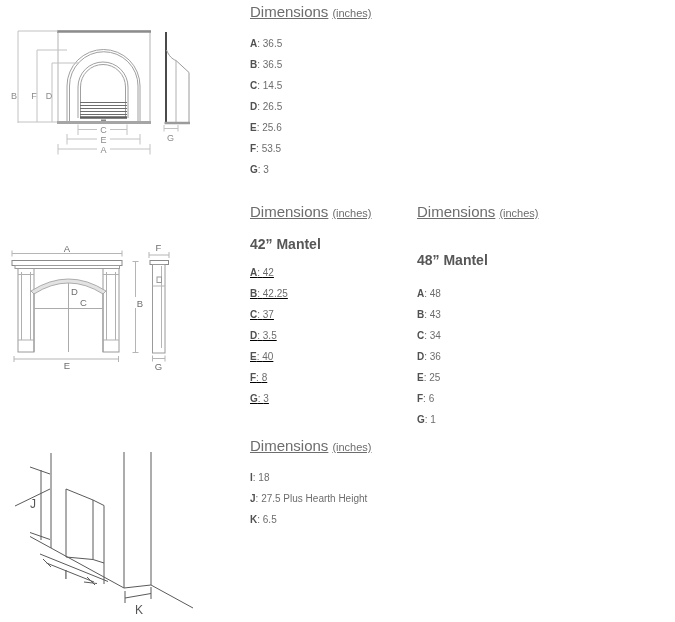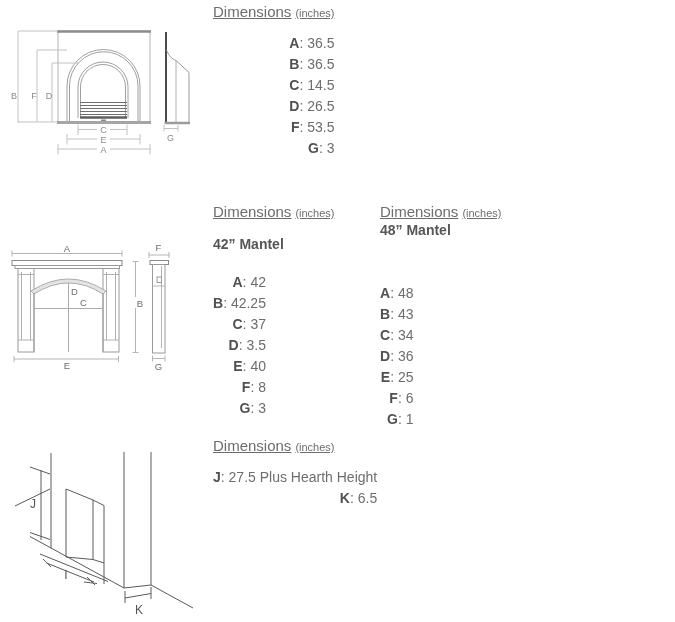--- a/index.html
+++ b/index.html
@@ -1,23 +1,23 @@
 <!DOCTYPE html>
 <html><head>
 <meta charset="utf-8">
 <style>
   html,body{margin:0;padding:0;background:#fff;}
   #page{position:relative;width:675px;height:622px;background:#fff;
         font-family:"Liberation Sans",sans-serif;overflow:hidden;}
-  .dims{position:absolute;}
+  .dims{position:absolute;margin-left:37px;}
   .hdr{font-size:15px;color:#6d6d6d;text-decoration:underline;white-space:nowrap;}
   .hdr .u{font-size:11px;margin-left:4px;}
   .mtitle{position:absolute;font-size:14px;font-weight:bold;color:#565656;white-space:nowrap;}
   .rows{position:absolute;}
-  .r{height:21px;line-height:21px;font-size:14px;color:#6d6d6d;white-space:nowrap;text-align:right;}
+  .r{height:21px;line-height:21px;font-size:10px;color:#6d6d6d;white-space:nowrap;}
   .k{font-weight:bold;color:#515151;}
   svg{position:absolute;display:block;}
   svg text{font-family:"Liberation Sans",sans-serif;}
   .dl{fill:#8a8a8a;font-size:9px;}
   .dl2{fill:#6e6e6e;font-size:9.5px;}
   .dl3{fill:#555;font-size:12px;}
 </style>
 </head>
 <body>
 
@@ -69,20 +69,21 @@
     </g>
   </svg>
 
   <div class="dims" style="left:213px;top:3px;">
     <div class="hdr"><span>Dimensions</span><span class="u">(inches)</span></div>
     <div class="rows" style="position:static;margin-top:13px;">
       <div class="r"><span class="k">A</span><span>: </span><span>36.5</span></div>
       <div class="r"><span class="k">B</span><span>: </span><span>36.5</span></div>
       <div class="r"><span class="k">C</span><span>: </span><span>14.5</span></div>
       <div class="r"><span class="k">D</span><span>: </span><span>26.5</span></div>
+      <div class="r"><span class="k">E</span><span>: </span><span>25.6</span></div>
       <div class="r"><span class="k">F</span><span>: </span><span>53.5</span></div>
       <div class="r"><span class="k">G</span><span>: </span><span>3</span></div>
     </div>
   </div>
 
   <svg style="left:0;top:240px;width:212px;height:135px" viewBox="0 240 212 135">
     <g fill="none">
       <path d="M12,250.5 V256.5 M122,250.5 V256.5 M12,253.5 H122" stroke="#b5b5b5"></path>
       <text class="dl2" x="67" y="251.5" text-anchor="middle">A</text>
       <rect x="12" y="260.5" width="110" height="5" stroke="#8a8a8a"></rect>
@@ -112,34 +113,34 @@
       <line x1="152.5" y1="286" x2="165" y2="286" stroke="#b5b5b5"></line>
       <rect x="157" y="277" width="4.5" height="5.5" stroke="#9a9a9a"></rect>
       <path d="M152.5,355.5 V361.5 M165,355.5 V361.5 M152.5,358.5 H165" stroke="#b5b5b5"></path>
       <text class="dl2" x="158.5" y="369.5" text-anchor="middle">G</text>
     </g>
   </svg>
 
   <div class="dims" style="left:213px;top:203px;width:160px;height:215px;">
     <div class="hdr" style="position:absolute;top:0;"><span>Dimensions</span><span class="u">(inches)</span></div>
     <div class="mtitle" style="top:33px;">42” Mantel</div>
-    <div class="rows" style="top:69px;">
+    <div class="rows" style="top:59px;text-decoration:underline;">
       <div class="r"><span class="k">A</span><span>: </span><span>42</span></div>
       <div class="r"><span class="k">B</span><span>: </span><span>42.25</span></div>
       <div class="r"><span class="k">C</span><span>: </span><span>37</span></div>
       <div class="r"><span class="k">D</span><span>: </span><span>3.5</span></div>
       <div class="r"><span class="k">E</span><span>: </span><span>40</span></div>
       <div class="r"><span class="k">F</span><span>: </span><span>8</span></div>
       <div class="r"><span class="k">G</span><span>: </span><span>3</span></div>
     </div>
   </div>
 
   <div class="dims" style="left:380px;top:203px;width:160px;height:215px;">
     <div class="hdr" style="position:absolute;top:0;"><span>Dimensions</span><span class="u">(inches)</span></div>
-    <div class="mtitle" style="top:19px;">48” Mantel</div>
+    <div class="mtitle" style="top:49px;">48” Mantel</div>
     <div class="rows" style="top:80px;">
       <div class="r"><span class="k">A</span><span>: </span><span>48</span></div>
       <div class="r"><span class="k">B</span><span>: </span><span>43</span></div>
       <div class="r"><span class="k">C</span><span>: </span><span>34</span></div>
       <div class="r"><span class="k">D</span><span>: </span><span>36</span></div>
       <div class="r"><span class="k">E</span><span>: </span><span>25</span></div>
       <div class="r"><span class="k">F</span><span>: </span><span>6</span></div>
       <div class="r"><span class="k">G</span><span>: </span><span>1</span></div>
     </div>
   </div>
@@ -158,18 +159,19 @@
       <path d="M125,591 V603 M151,587 V599 M125,598 L151,593.5"></path>
     </g>
     <text class="dl3" x="33" y="508" text-anchor="middle">J</text>
     <text class="dl3" x="66" y="579" text-anchor="middle">I</text>
     <text class="dl3" x="139" y="613.5" text-anchor="middle">K</text>
   </svg>
 
   <div class="dims" style="left:213px;top:437px;width:260px;height:110px;">
     <div class="hdr" style="position:absolute;top:0;"><span>Dimensions</span><span class="u">(inches)</span></div>
     <div class="rows" style="top:30px;">
+      <div class="r"><span class="k">I</span><span>: </span><span>18</span></div>
       <div class="r"><span class="k">J</span><span>: </span><span>27.5 Plus Hearth Height</span></div>
       <div class="r"><span class="k">K</span><span>: </span><span>6.5</span></div>
     </div>
   </div>
 
 </div>
 
 </body></html>

